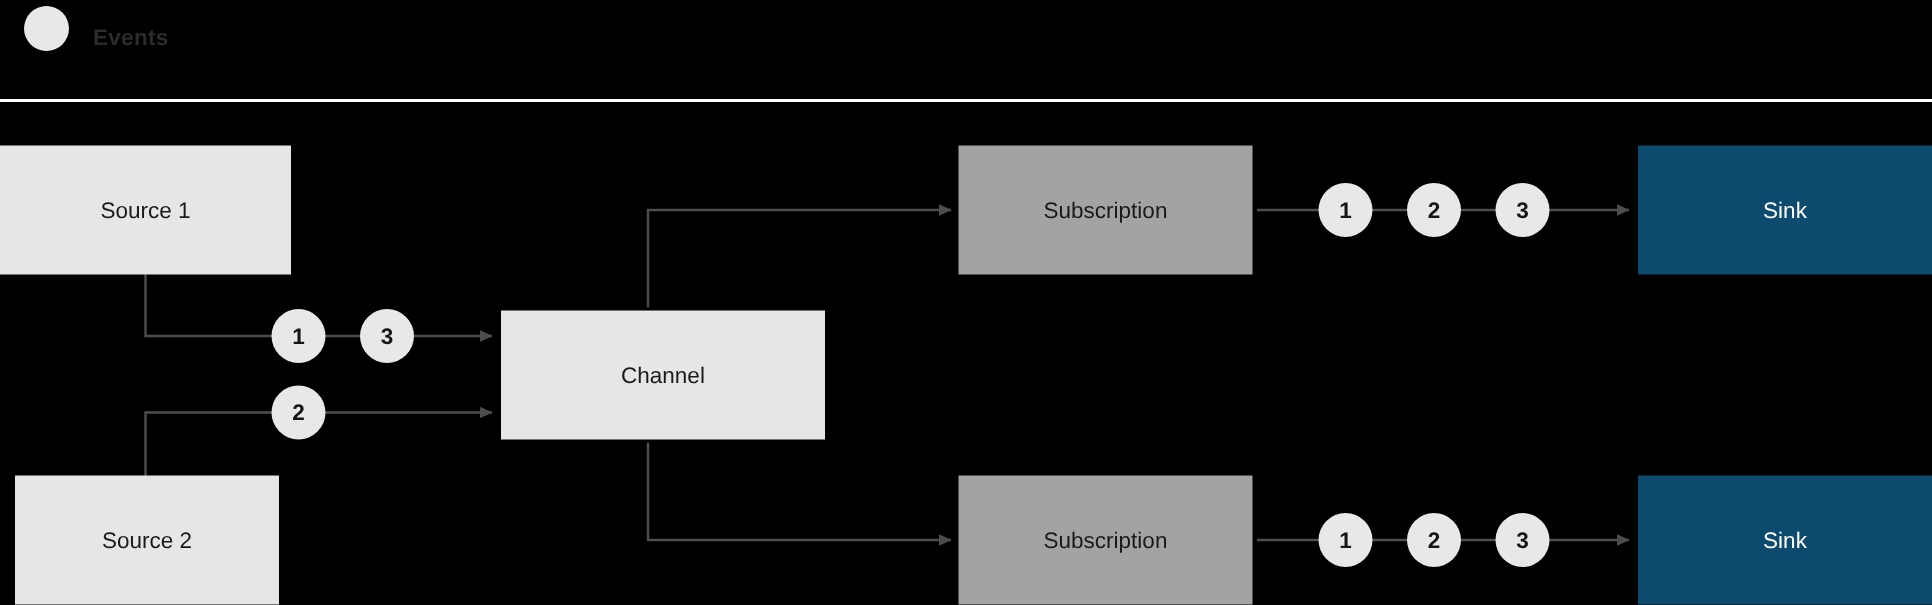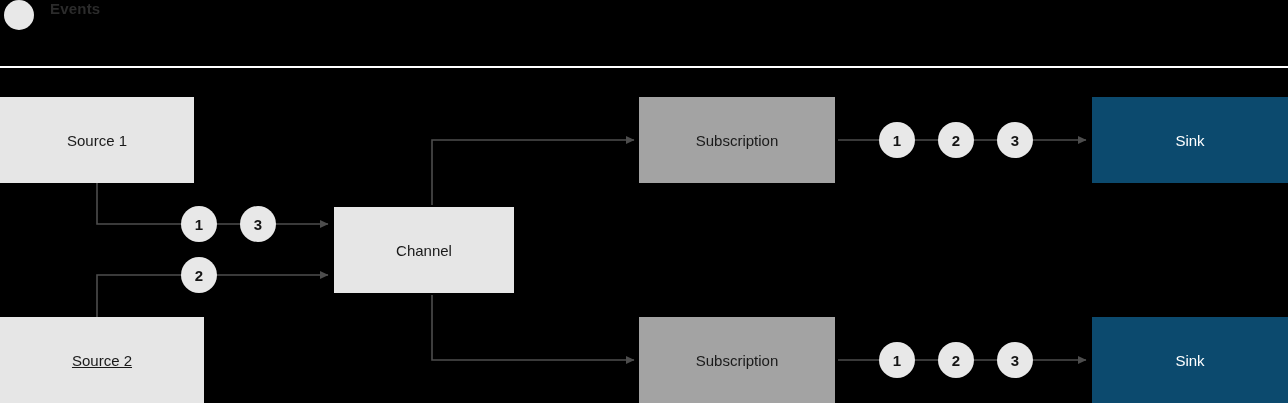--- a/index.html
+++ b/index.html
@@ -18,25 +18,25 @@
     position: absolute;
     left: 0; top: 0;
     width: 1288px;
     height: 403px;
     background: #000000;
   }
 
   
   .legend {
     position: absolute;
-    left: 4px;
+    left: 16px;
     top: 0px;
     height: 34px;
     display: flex;
-    align-items: flex-start;
+    align-items: flex-end;
   }
   .legend-dot {
     width: 30px;
     height: 30px;
     border-radius: 50%;
     background: #e8e8e8;
     margin-left: 0px;
     flex: 0 0 auto;
   }
   .legend-label {
@@ -136,25 +136,25 @@
       <path d="M838,140 L1086,140" marker-end="url(#ah)"></path>
 
       <path d="M838,360 L1086,360" marker-end="url(#ah)"></path>
     </g>
   </svg>
 
   <div class="box box-grey" style="left:0px; top:97px; width:194px; height:86px;">
     <span>Source 1</span>
   </div>
 
-  <div class="box box-grey" style="left:0px; top:317px; width:204px; height:86px;text-decoration:underline;">
+  <div class="box box-grey" style="left:10px; top:317px; width:176px; height:86px;">
     <span>Source 2</span>
   </div>
 
-  <div class="box box-grey" style="left:334px; top:207px; width:180px; height:86px;">
+  <div class="box box-grey" style="left:334px; top:207px; width:216px; height:86px;">
     <span>Channel</span>
   </div>
 
   <div class="box box-lightblue" style="left:639px; top:97px; width:196px; height:86px;">
     <span>Subscription</span>
   </div>
 
   <div class="box box-lightblue" style="left:639px; top:317px; width:196px; height:86px;">
     <span>Subscription</span>
   </div>

